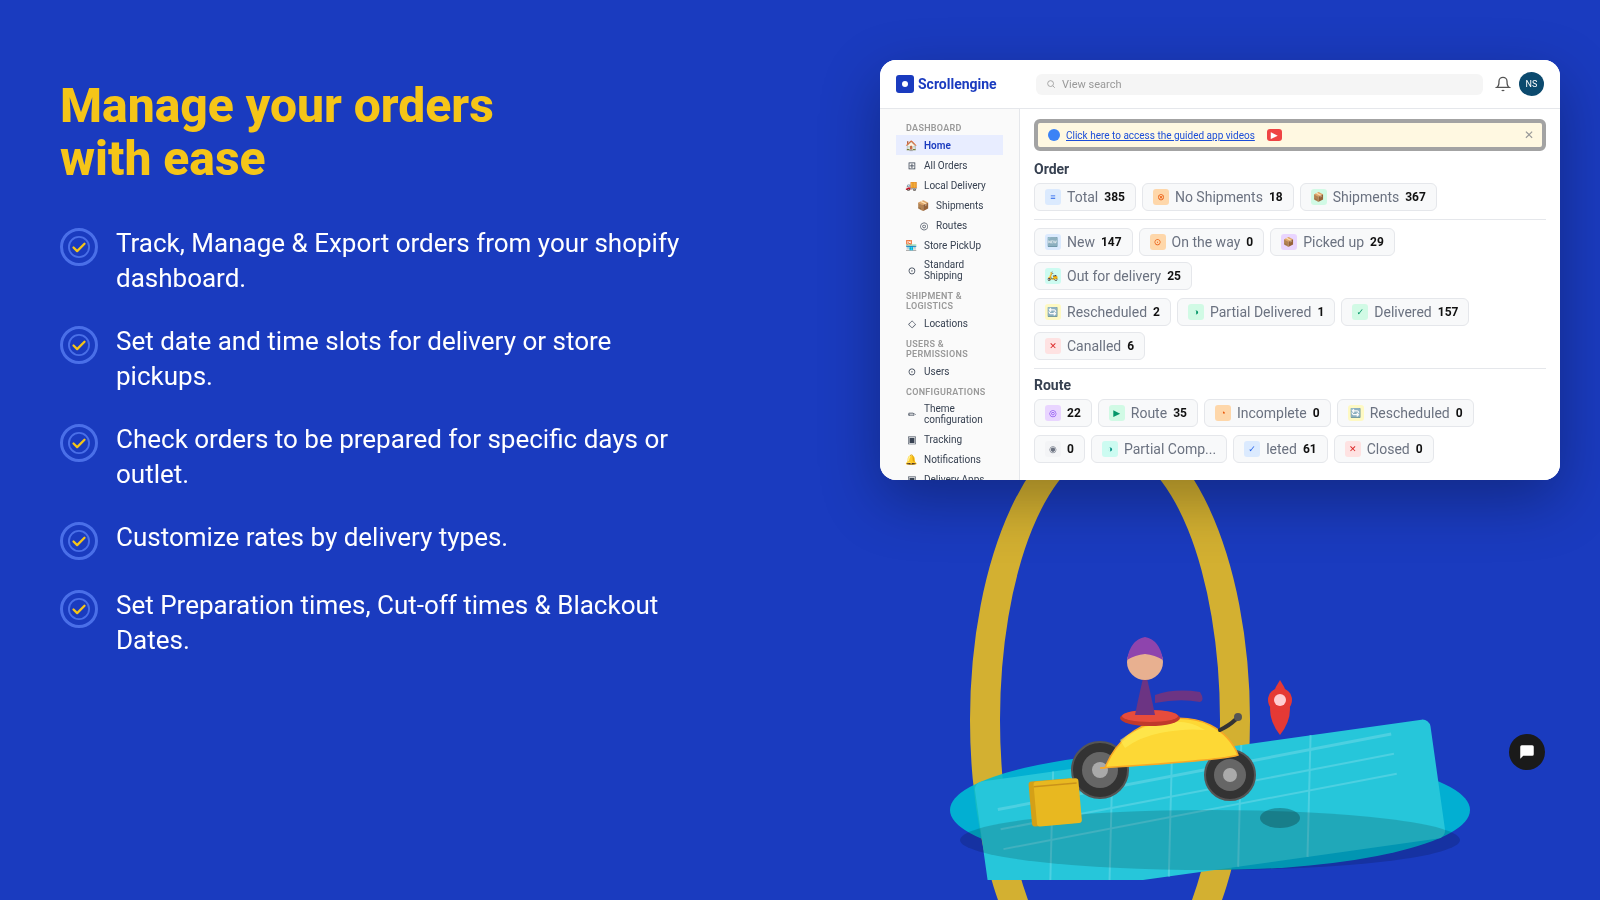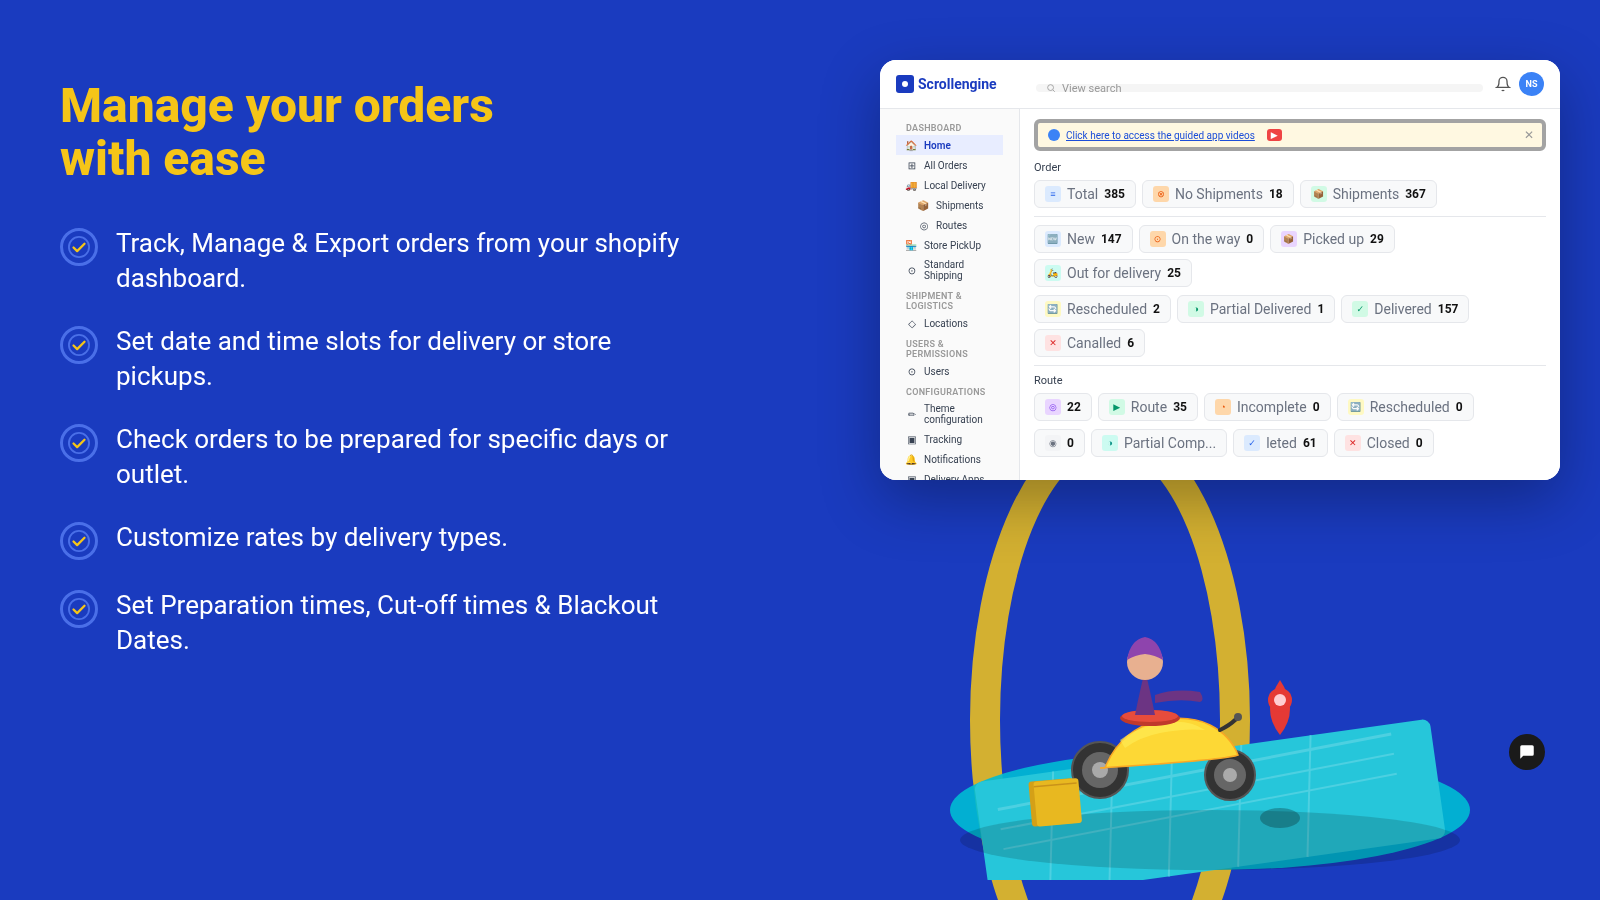--- a/index.html
+++ b/index.html
@@ -78,20 +78,21 @@
       border-radius: 16px;
       box-shadow: 0 20px 60px rgba(0,0,0,0.3);
       overflow: hidden;
       display: flex;
       flex-direction: column;
     }
 
     
     .app-header {
       display: flex;
+      align-items: center;
       padding: 24px 16px;
       border-bottom: 1px solid #e5e7eb;
       background: #fff;
       height: 42px;
     }
 
     .app-logo {
       font-size: 14px;
       font-weight: 700;
       color: #1a3bbf;
@@ -126,28 +127,28 @@
     .header-right {
       display: flex;
       align-items: center;
       gap: 8px;
       margin-left: 12px;
     }
 
     .avatar-ns {
       width: 25px;
       height: 24px;
-      background: #3b82f6;
+      background: #0c4a6e;
       border-radius: 50%;
       font-size: 9px;
       color: white;
       display: flex;
       align-items: center;
       justify-content: center;
-      font-weight: 700;
+      font-weight: 400;
     }
 
     
     .app-body {
       display: flex;
       flex: 1;
       overflow: hidden;
     }
 
     
@@ -227,22 +228,22 @@
       right: 8px;
       top: 50%;
       transform: translateY(-50%);
       cursor: pointer;
       color: #999;
       font-size: 12px;
     }
 
     
     .section-title {
-      font-size: 11px;
-      font-weight: 400;
+      font-size: 14px;
+      font-weight: 700;
       color: #374151;
       margin-bottom: 6px;
     }
 
     .stats-row {
       display: flex;
       gap: 6px;
       margin-bottom: 8px;
       flex-wrap: wrap;
     }

